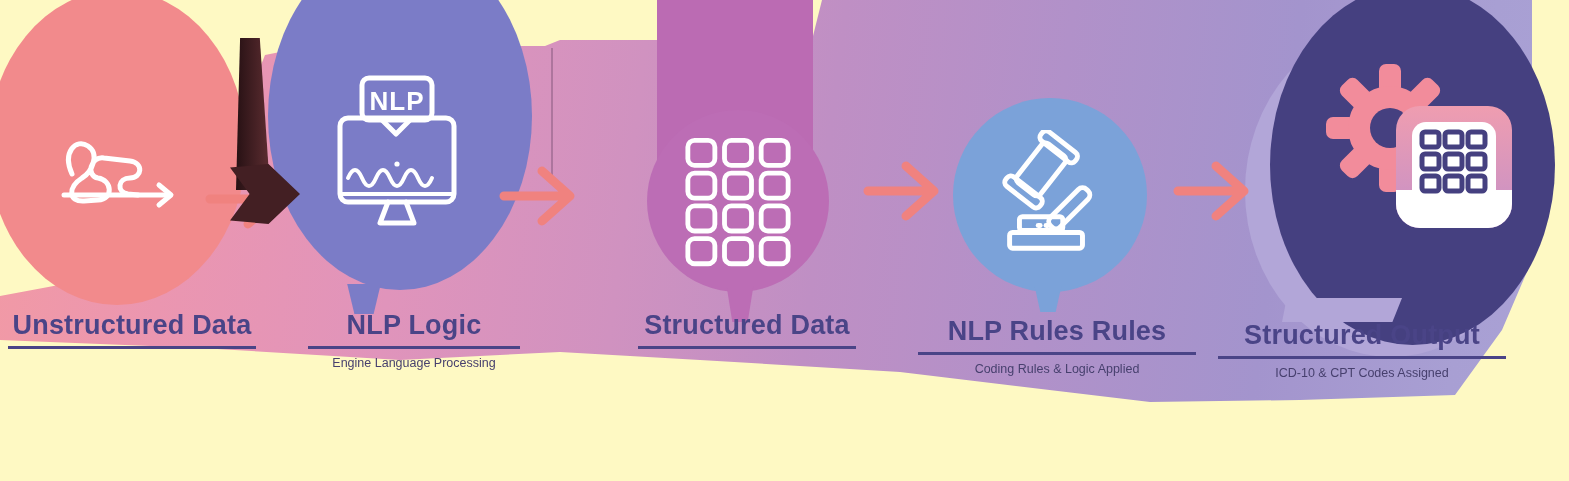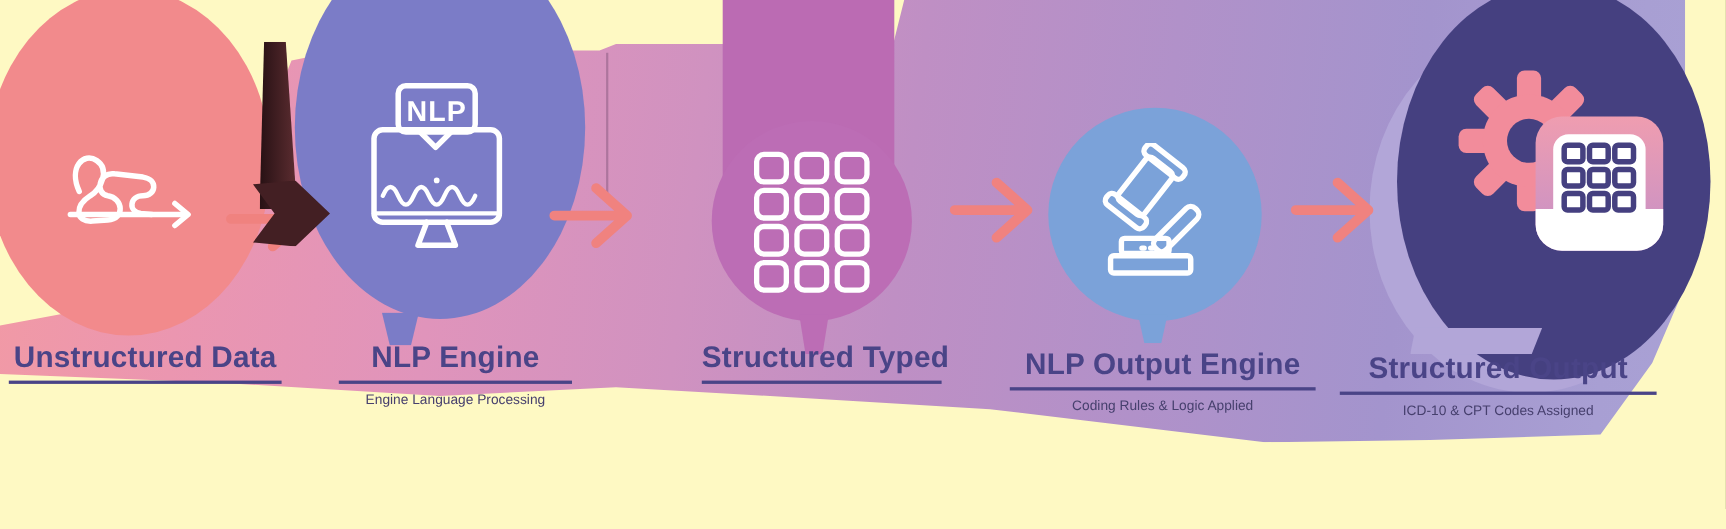--- a/index.html
+++ b/index.html
@@ -197,30 +197,30 @@
   </svg>
   <svg class="abs arrow" style="left:1172px;top:158px" width="92" height="66" viewBox="0 0 92 66">
     <path d="M6 33 H66 M44 8 L72 33 L44 58" fill="none" stroke="#f0827f" stroke-width="9" stroke-linecap="round" stroke-linejoin="round"></path>
   </svg>
 
   <div id="b1" class="abs label">
     <h3>Unstructured Data</h3>
     <div class="rule"></div>
   </div>
   <div id="b2" class="abs label">
-    <h3>NLP Engine</h3>
+    <h3>NLP Logic</h3>
     <div class="rule"></div>
     <p>Engine Language Processing</p>
   </div>
   <div id="b3" class="abs label">
-    <h3>Structured Typed</h3>
+    <h3>Structured Data</h3>
     <div class="rule"></div>
   </div>
   <div id="b4" class="abs label">
-    <h3>NLP Output Engine</h3>
+    <h3>NLP Rules Rules</h3>
     <div class="rule"></div>
     <p>Coding Rules &amp; Logic Applied</p>
   </div>
   <div id="b5" class="abs label">
     <h3>Structured Output</h3>
     <div class="rule"></div>
     <p>ICD-10 &amp; CPT Codes Assigned</p>
   </div>
 
 </div>

